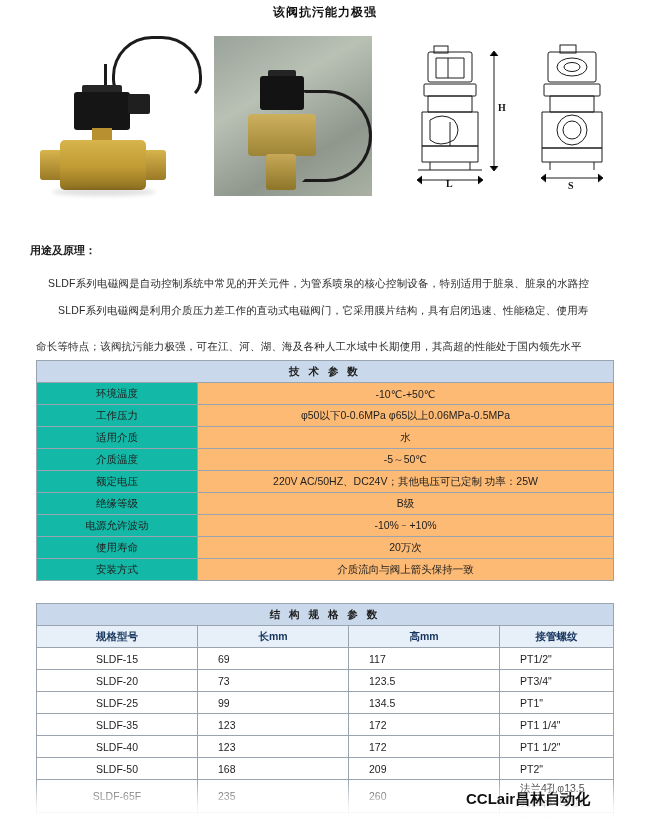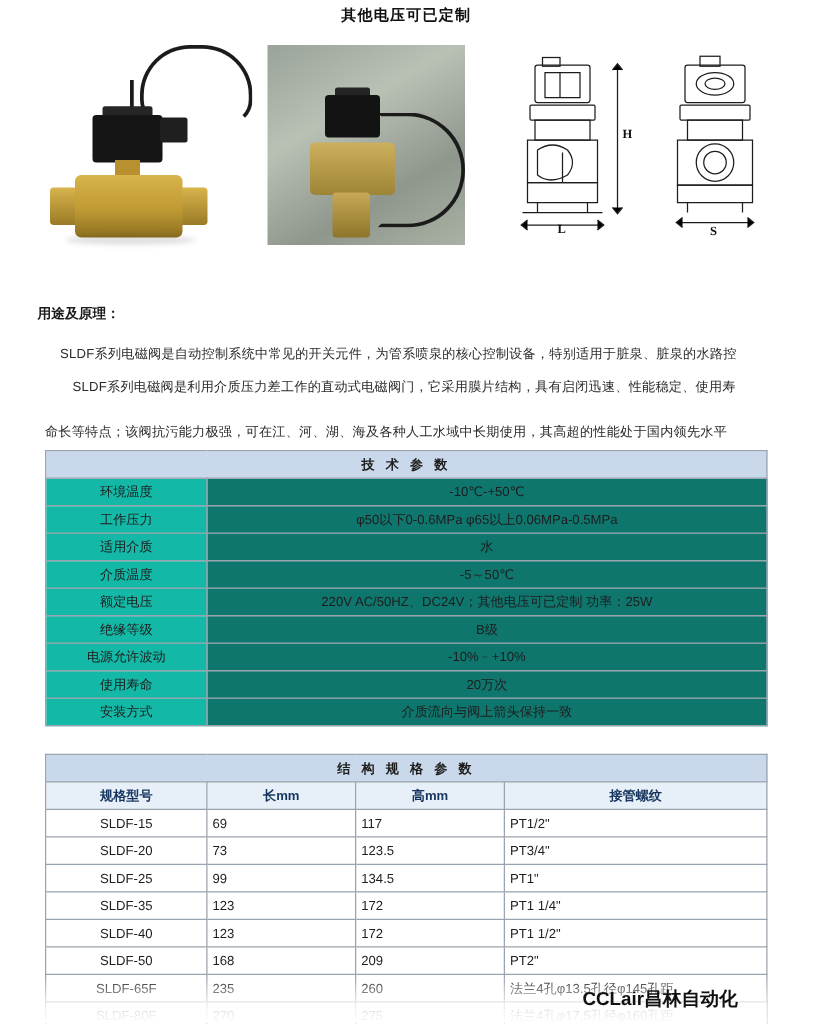--- a/index.html
+++ b/index.html
@@ -61,26 +61,26 @@
   
   .sec-title{position:absolute;left:30px;top:243px;font-size:11px;font-weight:bold;color:#1b1b1b;}
   .para{position:absolute;font-size:10.5px;color:#2a2a2a;line-height:16px;letter-spacing:.2px;}
   .para1{left:48px;top:275px;width:620px;}
   .para2{left:58px;top:302px;width:600px;}
   .para4{left:36px;top:338px;width:620px;}
 
   
   table{border-collapse:collapse;font-size:10.5px;}
   .tbl{position:absolute;border:1px solid #9aa4ae;}
-  .tbl td{border:1px solid #9aa4ae;padding:2px 4px;height:17px;color:#1d1d1d;}
+  .tbl td{border:1px solid #9aa4ae;padding:2px 20px;height:17px;color:#1d1d1d;}
   .thead-cell{
     background:#c9d8ea;text-align:center;font-weight:bold;letter-spacing:3px;color:#16355e;
   }
   .lbl{width:120px;text-align:center;background:#14b8a6;}
-  .val{text-align:center;background:#0f766e;}
+  .val{text-align:center;background:#fdba74;}
 
   #tbl-tech{left:36px;top:360px;width:578px;}
   #tbl-spec{left:36px;top:603px;width:578px;}
 
   .sub-head td{background:#e7eff8;text-align:center;font-weight:bold;color:#16355e;}
   .c-model{width:120px;text-align:center;margin-left:48px;}
   .c-len{width:110px;}
   .c-hei{width:110px;}
   .c-thr{text-align:left;padding-left:6px;}
 
@@ -93,21 +93,21 @@
   .wm .cn{color:#111;}
   .wm-fade{position:absolute;left:36px;top:781px;width:578px;height:38px;
      background:linear-gradient(180deg,rgba(255,255,255,0) 0%,rgba(255,255,255,.82) 62%,rgba(255,255,255,1) 100%);
      pointer-events:none;}
 </style>
 </head>
 <body>
 
 <div class="page">
 
-  <div class="top-title">其他电压可已定制</div>
+  <div class="top-title">该阀抗污能力极强</div>
 
   <div class="photos">
 
     <div class="photo ph1">
       <div class="p1-cable"></div>
       <div class="p1-cable2"></div>
       <div class="p1-coil-top"></div>
       <div class="p1-coil"></div>
       <div class="p1-conn"></div>
       <div class="p1-stem"></div>

